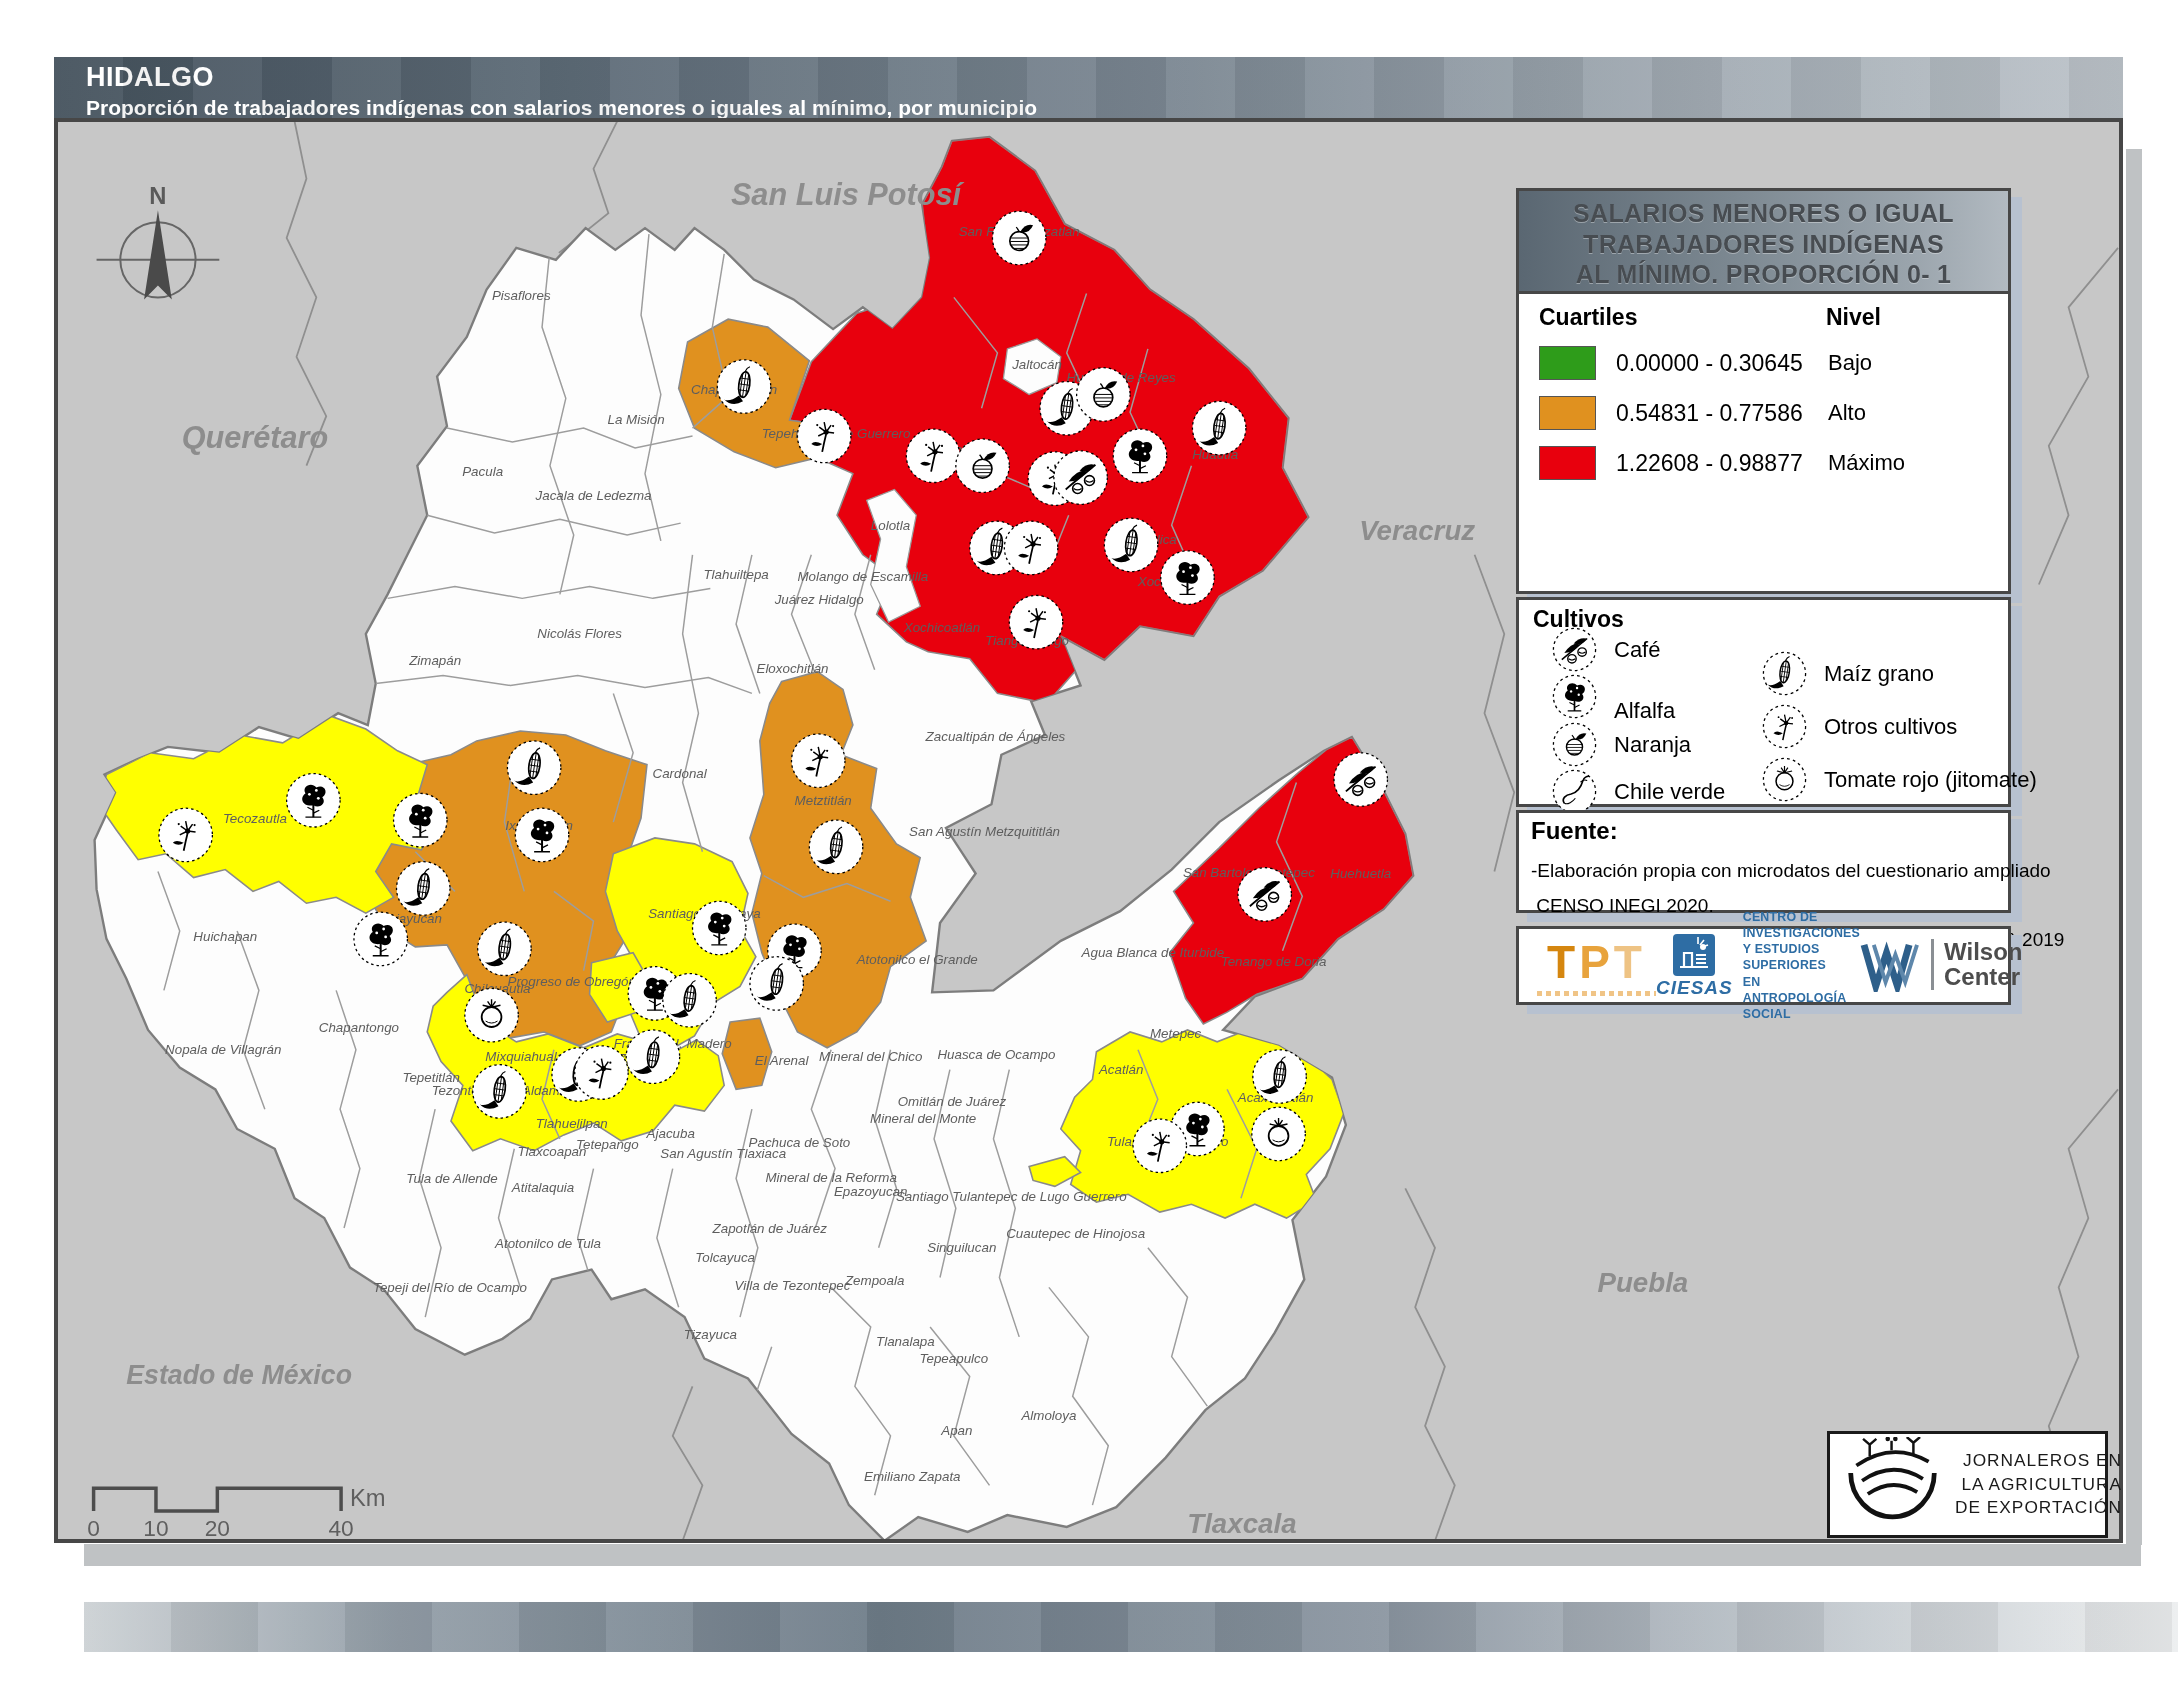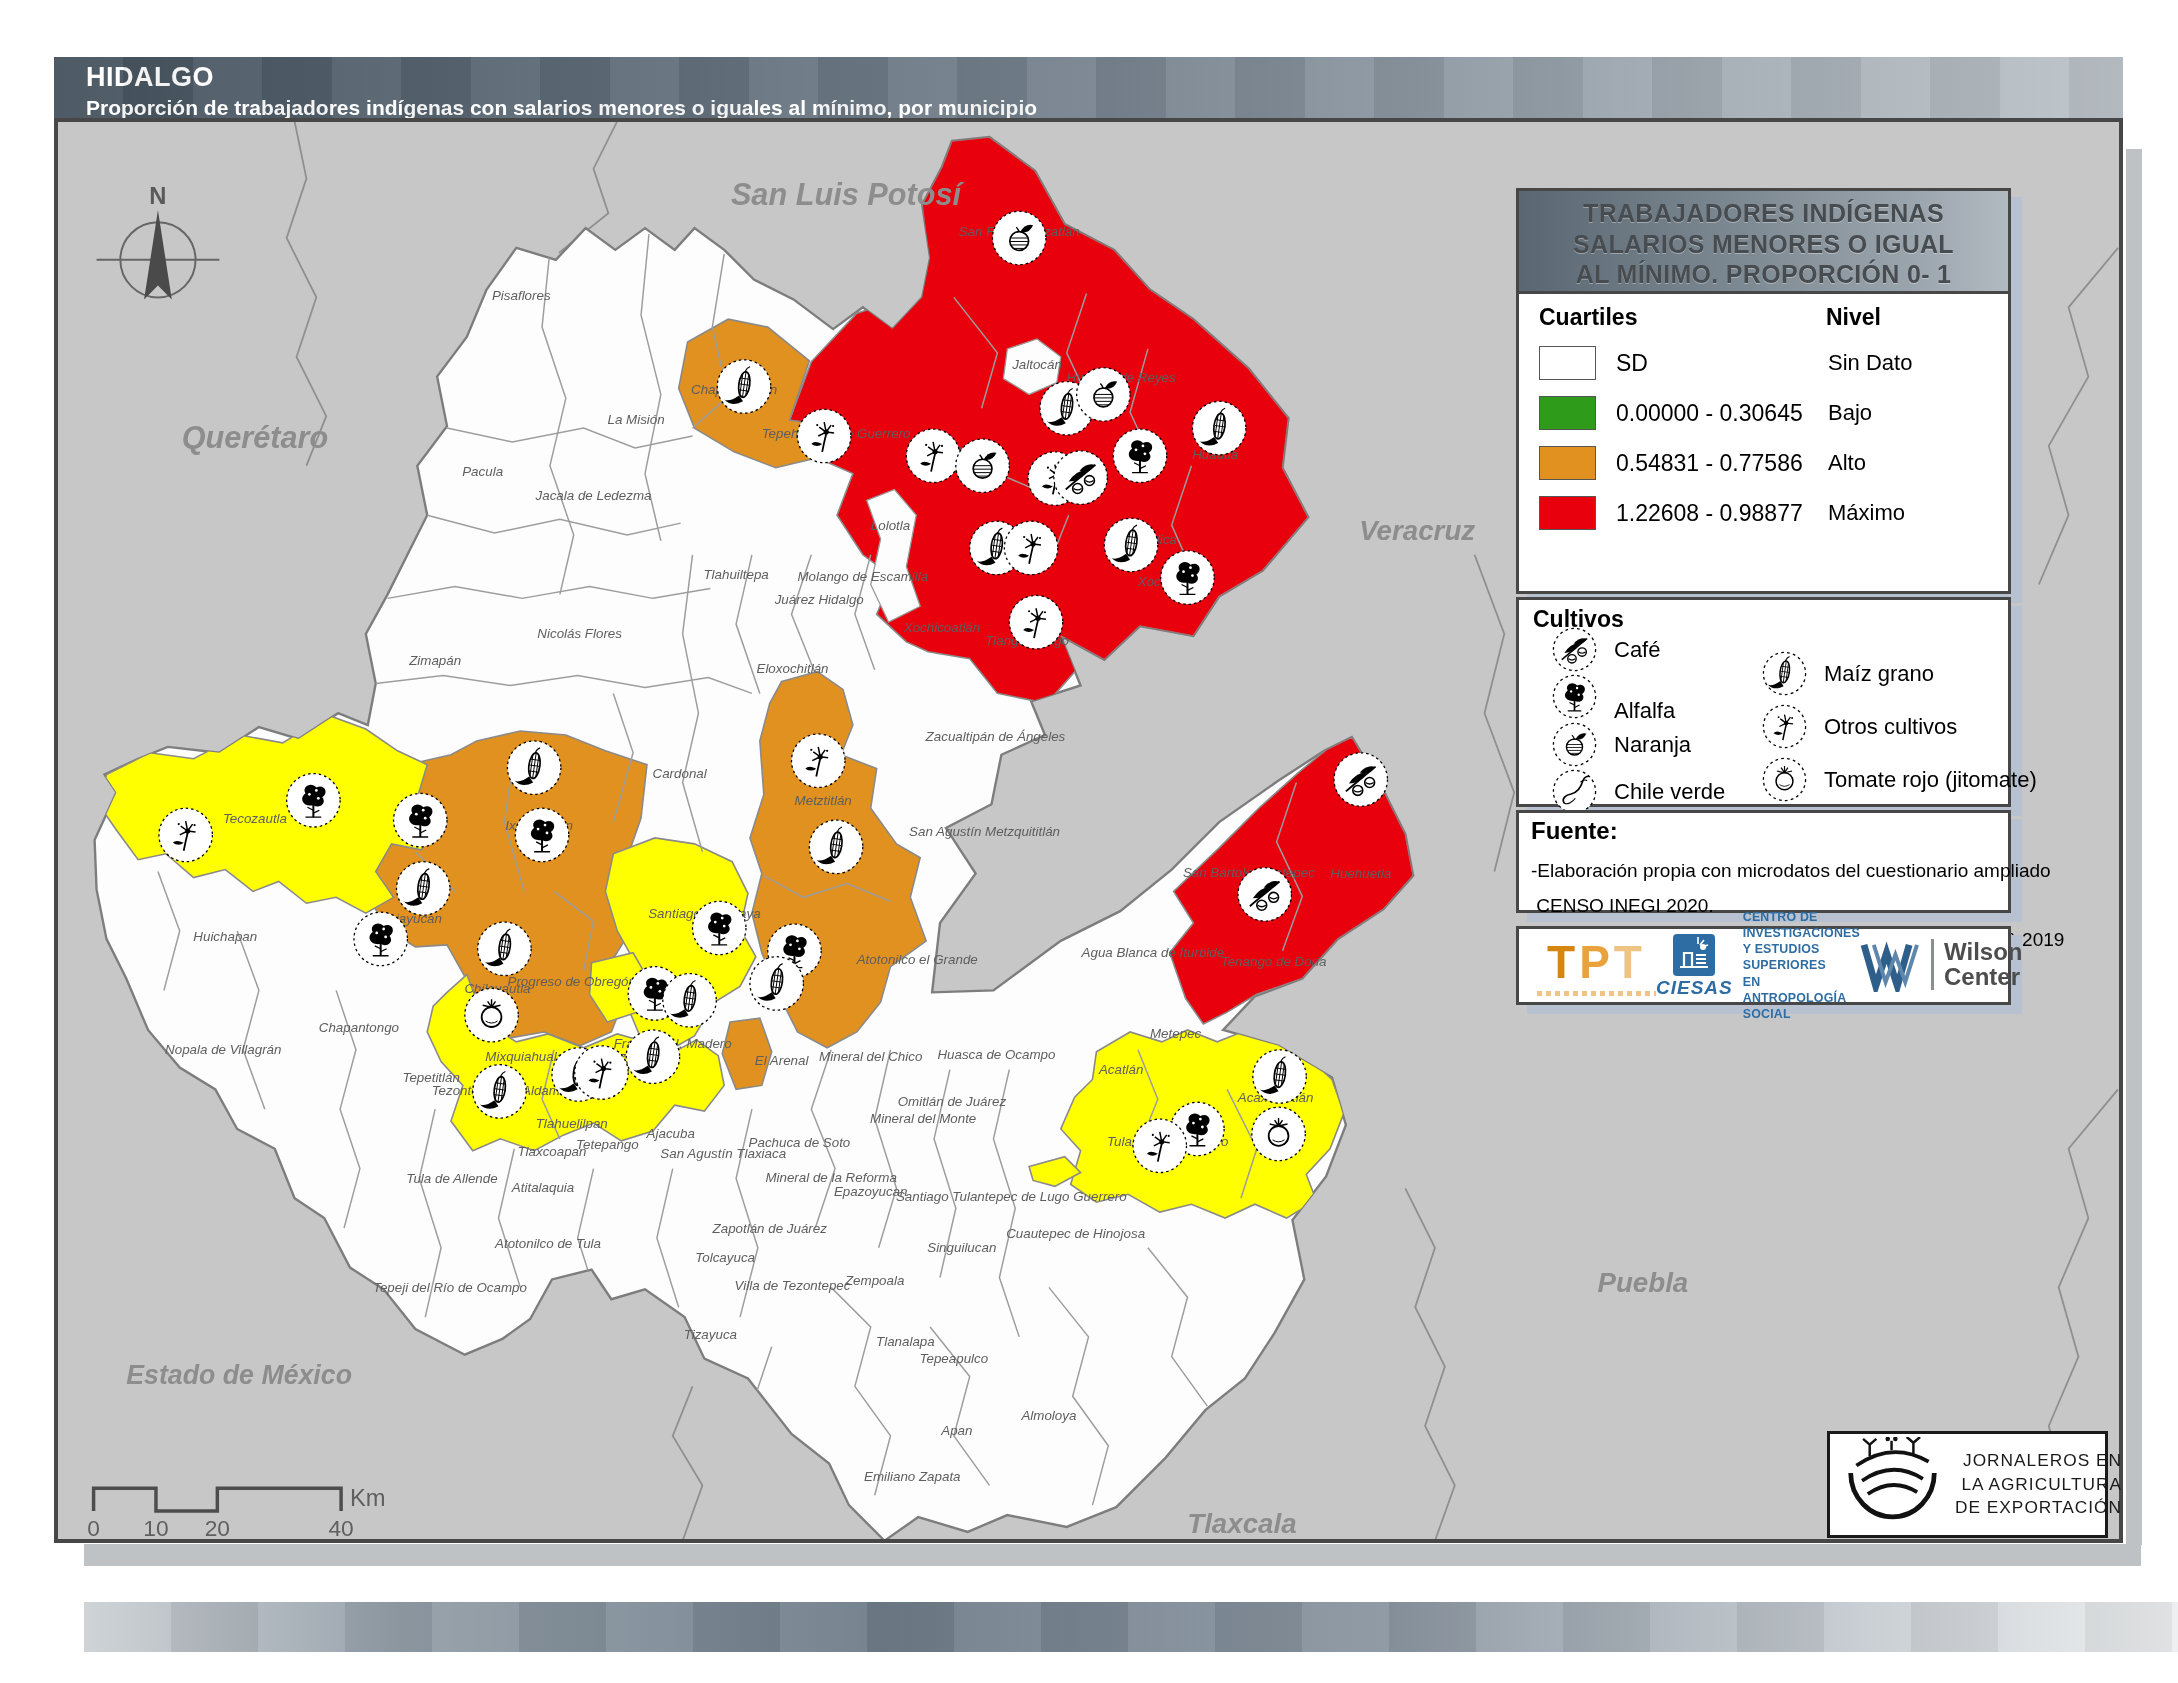--- a/index.html
+++ b/index.html
@@ -471,32 +471,27 @@
       <text x="354" y="1521" font-size="24" fill="#5f5f5f">Km</text>
     </g>
   </svg>
 <div class="mapborder"></div>
 <div class="shadow-bottom"></div>
 <div class="shadow-right"></div>
 <div class="bottombar"></div>
 
 <div class="lg-box lg-a">
   <div class="lg-title">
+    <div>SALARIOS MENORES O IGUAL</div>
     <div>TRABAJADORES INDÍGENAS</div>
-    <div>SALARIOS MENORES O IGUAL</div>
     <div>AL MÍNIMO. PROPORCIÓN 0- 1</div>
   </div>
   <div class="lg-h qhead">Cuartiles</div>
   <div class="lg-h nhead">Nivel</div>
   <div id="quartile-rows">
-      <div class="qrow">
-        <div class="swatch" style="background:#ffffff"></div>
-  <div class="qrange">SD</div>
-  <div class="qlevel">Sin Dato</div>
-      </div>
       <div class="qrow">
         <div class="swatch" style="background:#2e9c1a"></div>
   <div class="qrange">0.00000 - 0.30645</div>
   <div class="qlevel">Bajo</div>
       </div>
       <div class="qrow">
         <div class="swatch" style="background:#e0911f"></div>
   <div class="qrange">0.54831 - 0.77586</div>
   <div class="qlevel">Alto</div>
       </div>

